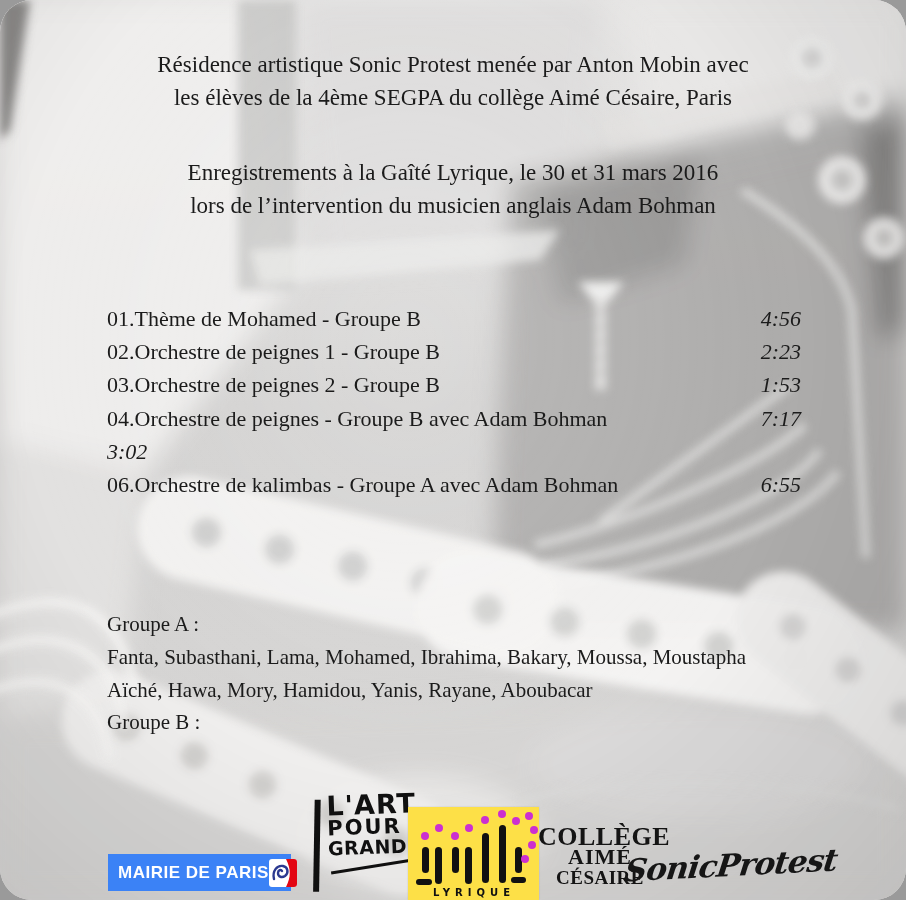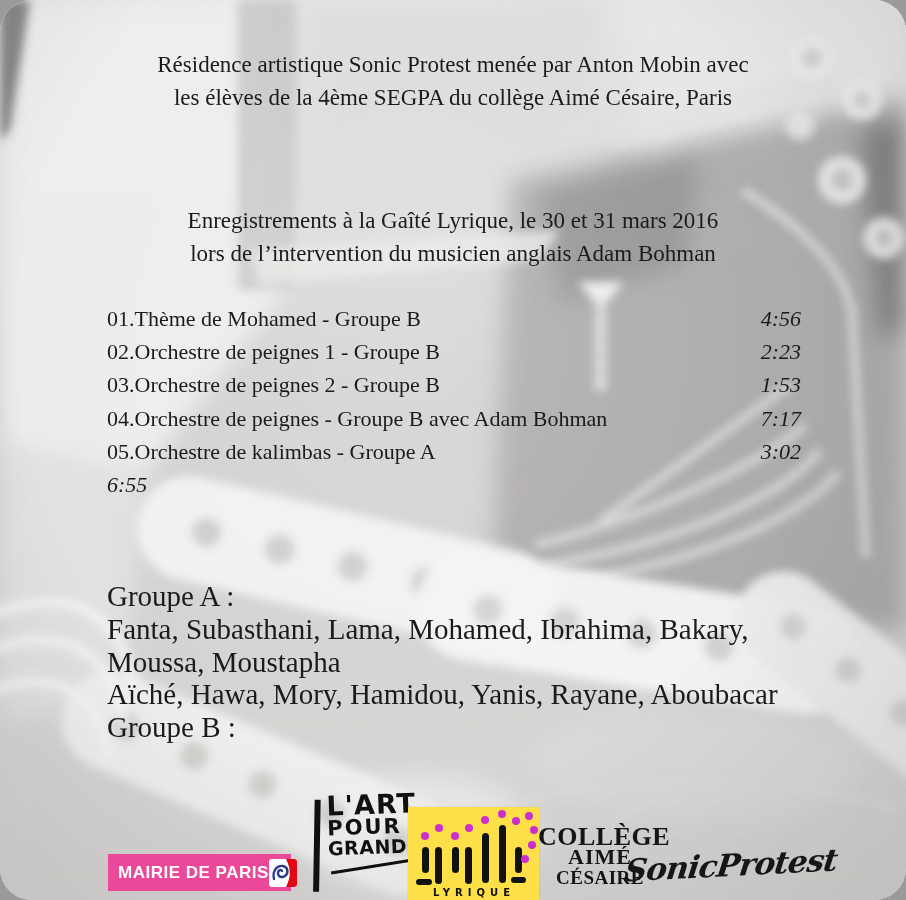--- a/index.html
+++ b/index.html
@@ -14,34 +14,34 @@
   }
   .bg-layer{position:absolute;inset:0;z-index:0;}
   .vignette{
     position:absolute;inset:0;z-index:1;pointer-events:none;
     background:radial-gradient(ellipse at 45% 38%, rgba(255,255,255,0.18) 0%, rgba(255,255,255,0) 55%, rgba(0,0,0,0.10) 100%);
   }
   .content{position:absolute;inset:0;z-index:2;}
 
   .intro{position:absolute;left:0;right:0;text-align:center;font-size:23px;line-height:33px;}
   .intro-1{top:48px;}
-  .intro-2{top:156px;margin-top:48px;}
+  .intro-2{top:156px;}
 
   .tracklist{position:absolute;left:107px;top:306px;width:694px;}
   .track-row{display:flex;justify-content:space-between;align-items:baseline;height:33.2px;font-size:22px;}
   .track-left{white-space:nowrap;}
   .track-num{}
   .track-dur{font-style:italic;}
 
-  .groups{position:absolute;left:107px;top:580px;width:720px;font-size:29px;line-height:32.8px;}
+  .groups{position:absolute;left:107px;top:608px;width:720px;font-size:21px;line-height:32.8px;}
 
   
   .logo-mairie{
     position:absolute;left:108px;top:854px;width:183px;height:37px;
-    background:#ec4899;display:flex;align-items:center;justify-content:space-between;
+    background:#3b82f6;display:flex;align-items:center;justify-content:space-between;
     padding:0 5px 0 10px;box-sizing:border-box;
   }
   .logo-mairie .mairie-text{
     color:#ffffff;font-family:"Liberation Sans","DejaVu Sans",sans-serif;
     font-weight:bold;font-size:17px;letter-spacing:0.5px;white-space:nowrap;
   }
   .mairie-emblem{width:28px;height:28px;flex:0 0 auto;}
 
   .logo-apg{
     position:absolute;left:314px;top:792px;width:108px;height:112px;
@@ -218,24 +218,24 @@
       </div>
       <div class="track-row">
         <span class="track-left"><span class="track-num">03.</span><span>Orchestre de peignes 2 - Groupe B</span></span>
         <span class="track-dur">1:53</span>
       </div>
       <div class="track-row">
         <span class="track-left"><span class="track-num">04.</span><span>Orchestre de peignes - Groupe B avec Adam Bohman</span></span>
         <span class="track-dur">7:17</span>
       </div>
       <div class="track-row">
-        <span class="track-left"><span class="track-num">05.</span><span>Orchestre de kalimbas - Groupe A</span></span>
         <span class="track-dur">3:02</span>
       </div>
       <div class="track-row">
+        <span class="track-left"><span class="track-num">06.</span><span>Orchestre de kalimbas - Groupe A avec Adam Bohman</span></span>
         <span class="track-dur">6:55</span>
       </div>
     </div>
 
     <div class="groups">
       <div>Groupe A :</div>
       <div>Fanta, Subasthani, Lama, Mohamed, Ibrahima, Bakary, Moussa, Moustapha</div>
       <div>Aïché, Hawa, Mory, Hamidou, Yanis, Rayane, Aboubacar</div>
       <div>Groupe B :</div>
     </div>

